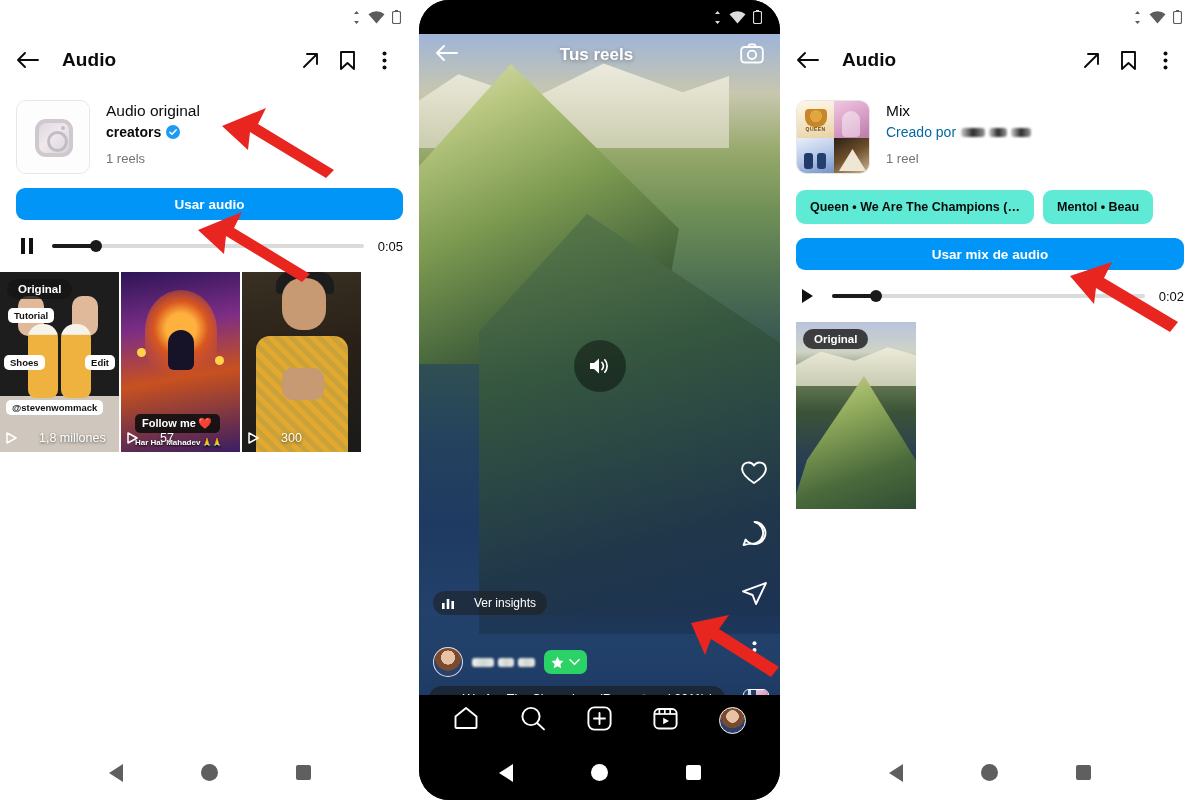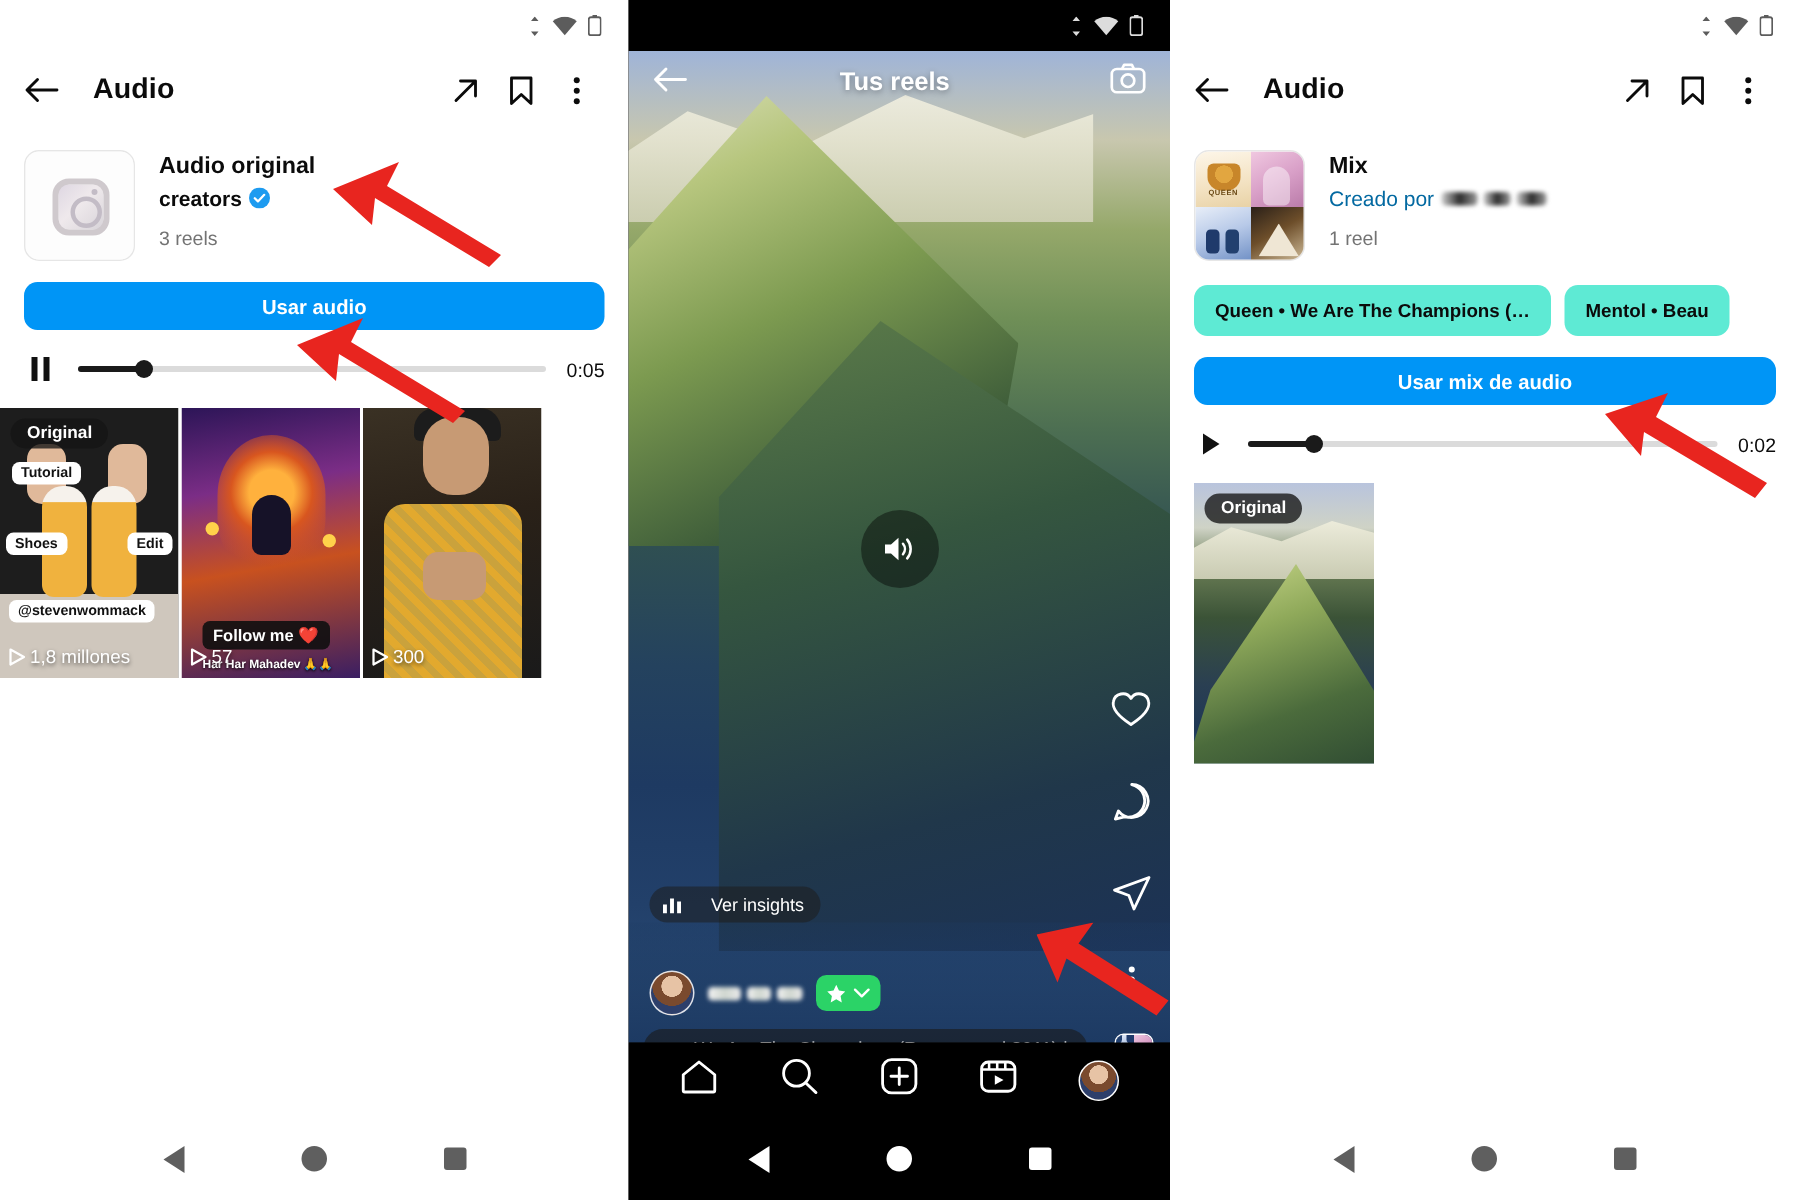--- a/index.html
+++ b/index.html
@@ -5,21 +5,21 @@
   * { box-sizing: border-box; margin: 0; padding: 0; }
   html, body {
     width: 1200px; height: 800px;
     background: #ffffff;
     font-family: "Liberation Sans", sans-serif;
     overflow: hidden;
   }
   .screens { display: flex; width: 1200px; height: 800px; }
 
   
-  .panel { position: relative; height: 800px; overflow: hidden; background: #fff; }
+  .panel { position: relative; height: 800px; overflow: hidden; background: #fff; border-radius: 30px; }
   .panel-1 { width: 419px; }
   .panel-2 { width: 361px; background: #000; }
   .panel-3 { width: 420px; }
 
   
   .statusbar {
     height: 34px; display: flex; align-items: center;
     justify-content: flex-end; padding-right: 18px; gap: 7px;
   }
   .statusbar.dark { background: #000; }
@@ -71,21 +71,21 @@
   .mq-a::before{content:"";position:absolute;left:50%;top:8px;margin-left:-11px;width:22px;height:18px;background:radial-gradient(circle at 50% 40%, #e2a640 0 38%, #c8862a 39% 100%);border-radius:4px 4px 9px 9px;}
   .mq-b { background: linear-gradient(150deg,#f0c8e0 0%,#d9a0c8 50%,#b97aa8 100%); position:relative;}
   .mq-b::before{content:"";position:absolute;left:8px;top:10px;width:18px;height:26px;background:rgba(255,255,255,.45);border-radius:9px 9px 4px 4px;}
   .mq-c { background: linear-gradient(160deg,#e8eef8 0%,#b7c9e8 48%,#6d8ec4 100%); position:relative;}
   .mq-c::before{content:"";position:absolute;left:7px;bottom:6px;width:9px;height:16px;background:#1f3a6b;border-radius:3px;}
   .mq-c::after{content:"";position:absolute;right:8px;bottom:6px;width:9px;height:16px;background:#22406f;border-radius:3px;}
   .mq-d { background: linear-gradient(150deg,#2a2018 0%,#6d4e2a 45%,#d6c3a0 100%); position:relative;}
   .mq-d::before{content:"";position:absolute;left:5px;bottom:4px;width:27px;height:22px;background:#efe6d4;clip-path:polygon(50% 0,100% 100%,0 100%);}
 
   .audio-meta { padding-top: 1px; }
-  .audio-title { font-size: 15.5px; font-weight: bold; color: #0b0b0b; line-height: 20px; }
+  .audio-title { font-size: 15.5px; font-weight: normal; color: #0b0b0b; line-height: 20px; }
   .audio-sub { font-size: 14px; font-weight: bold; color: #0b0b0b; display: flex; align-items: center; gap: 5px; margin-top: 3px;}
   .audio-sub.normal { font-weight: normal; color:#0369a1; }
   .verified { width: 14px; height: 14px; }
   .reel-count { font-size: 13px; color: #737373; margin-top: 11px; }
   .blurname { display:inline-flex; align-items:center; gap:4px; }
   .blurname i {
     display:block; height:9px; border-radius:3px;
     background:linear-gradient(90deg,#cfcfcf,#2b2b2b,#9a9a9a);
     filter: blur(1.3px);
   }
@@ -115,21 +115,21 @@
     position: absolute; top: -4px; width: 12px; height: 12px;
     border-radius: 50%; background: #1a1a1a;
   }
   .seek .time { font-size: 13px; color: #0b0b0b; font-weight: normal; }
 
   
   .grid3 { display: flex; gap: 2px; margin-top: 18px; }
   .th { position: relative; width: 119px; height: 180px; overflow: hidden; }
   .th-views {
     position: absolute; left: 6px; bottom: 7px; color: #fff;
-    font-size: 12.5px; display: flex; align-items: center; gap: 3px;
+    font-size: 12.5px; display: flex; align-items: center; gap: 22px;
     text-shadow: 0 1px 3px rgba(0,0,0,.6);
   }
   .badge-original {
     position: absolute; left: 7px; top: 7px;
     background: rgba(20,20,20,.78); color: #fff;
     border-radius: 12px; padding: 4px 11px; font-size: 11.5px; font-weight: bold;
   }
   .pill {
     position: absolute; background: #fff; color: #111; border-radius: 5px;
     font-size: 9.5px; padding: 2px 6px; font-weight: 600; white-space: nowrap;
@@ -343,21 +343,21 @@
       </div>
       <div class="audio-meta">
         <div class="audio-title">Audio original</div>
         <div class="audio-sub">
           <span>creators</span>
           <svg class="verified" viewBox="0 0 16 16">
               <circle cx="8" cy="8" r="8" fill="#1d9bf0"></circle>
               <path d="M4.4 8.2 L6.8 10.6 L11.6 5.6" stroke="#fff" stroke-width="1.7" fill="none" stroke-linecap="round" stroke-linejoin="round"></path>
             </svg>
         </div>
-        <div class="reel-count">3 reels</div>
+        <div class="reel-count">1 reels</div>
       </div>
     </div>
 
     <div class="cta-wrap">
       <button class="cta">Usar audio</button>
     </div>
 
     <div class="seek">
       <div class="ctrl">
         <svg width="14" height="16" viewBox="0 0 14 16">

